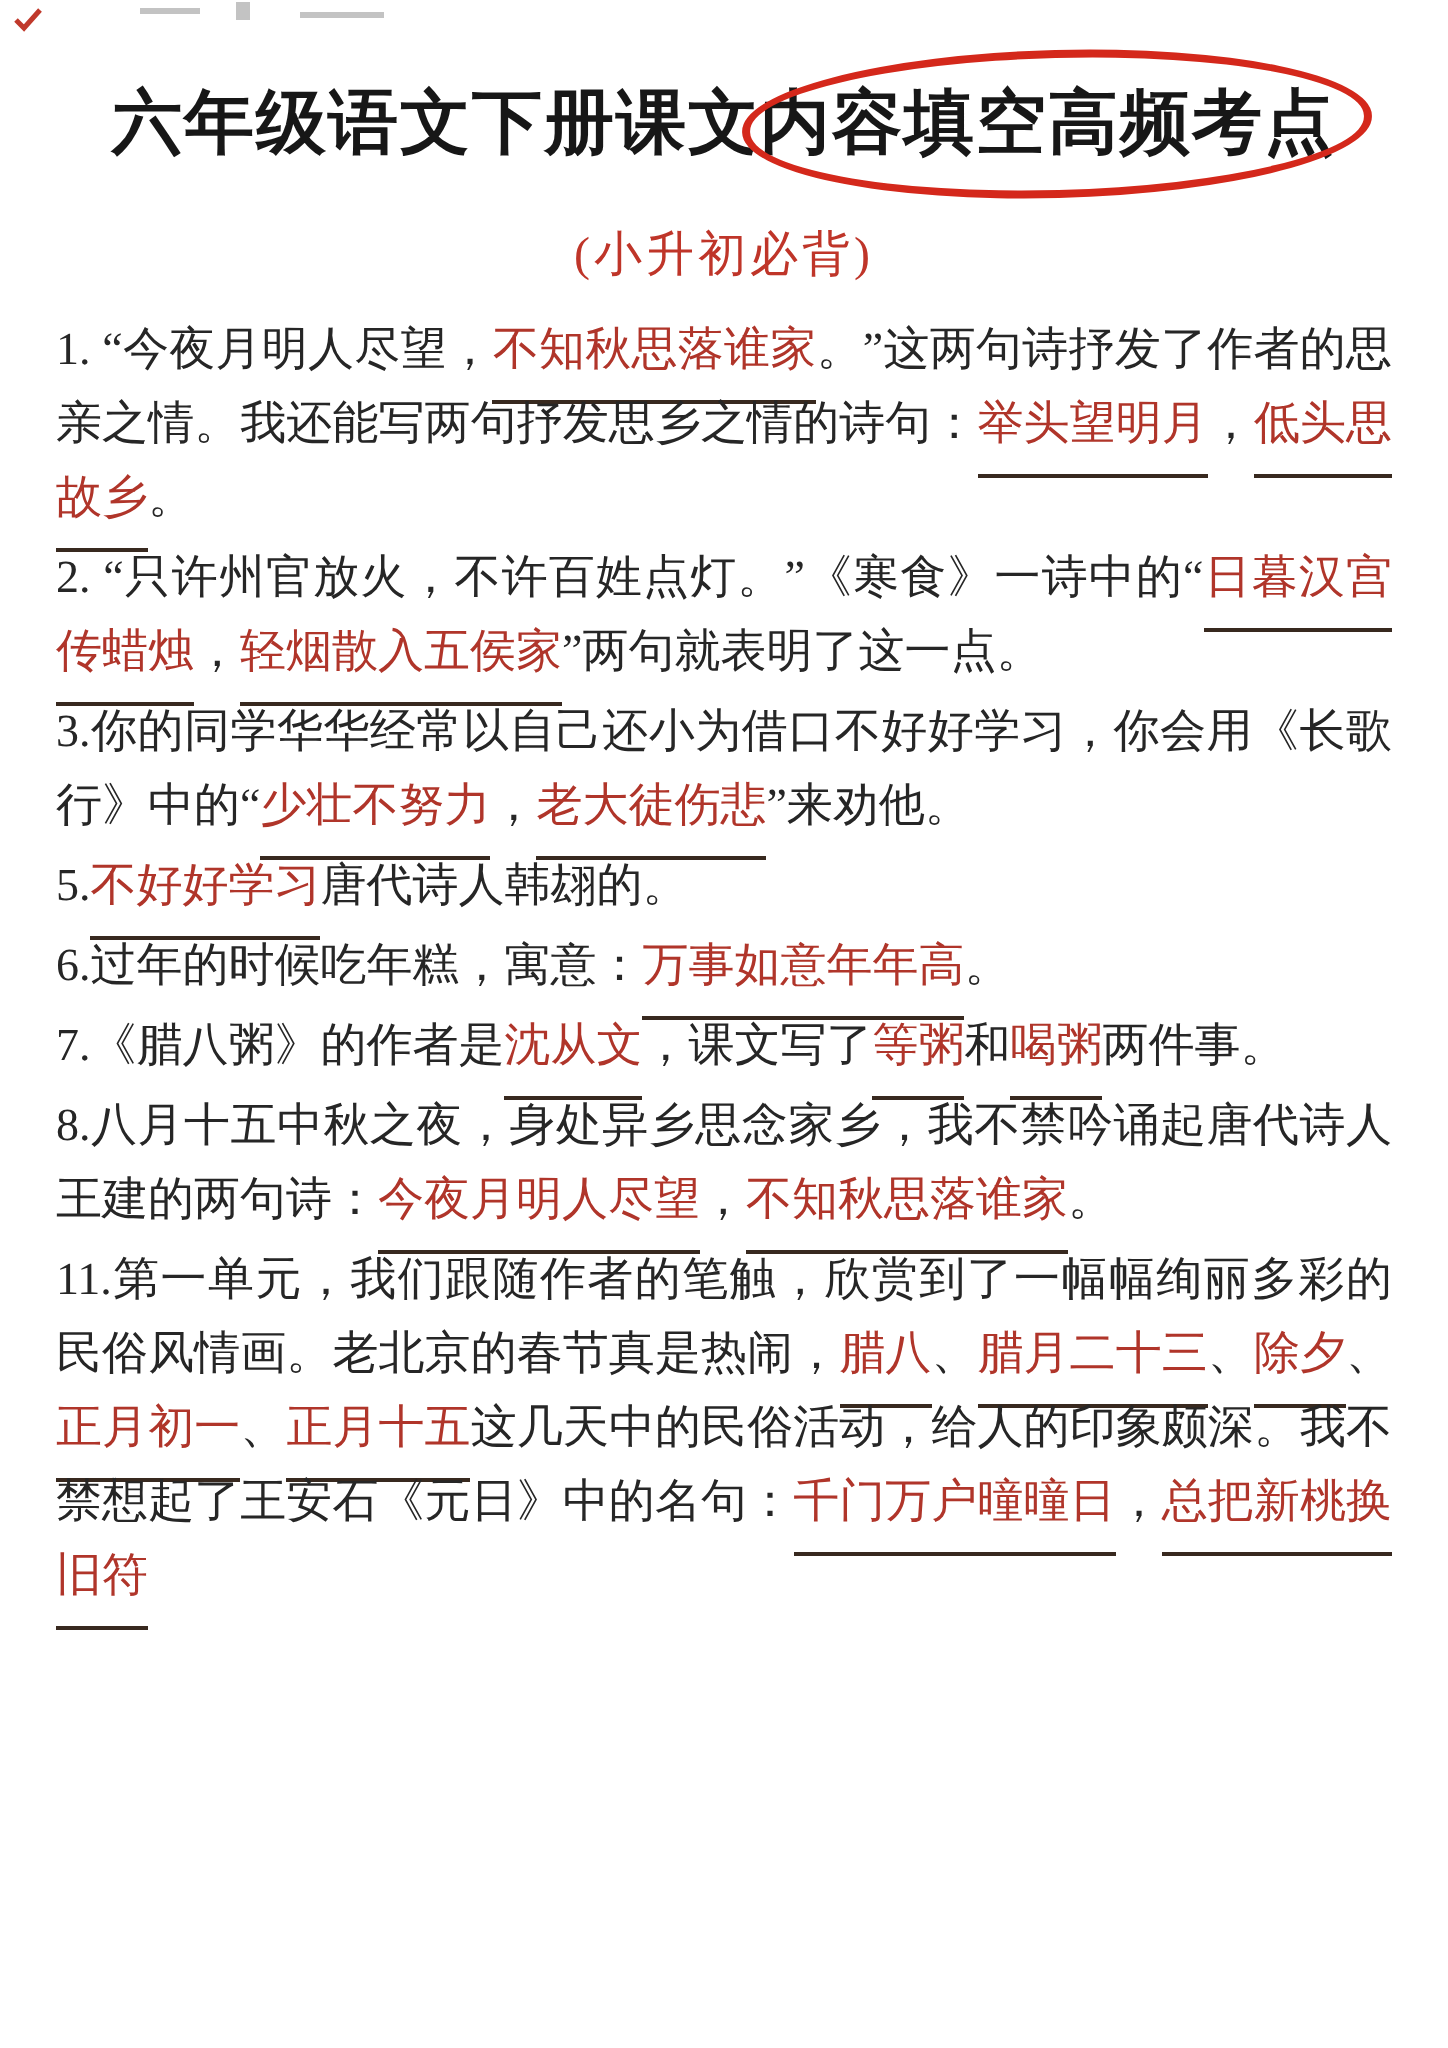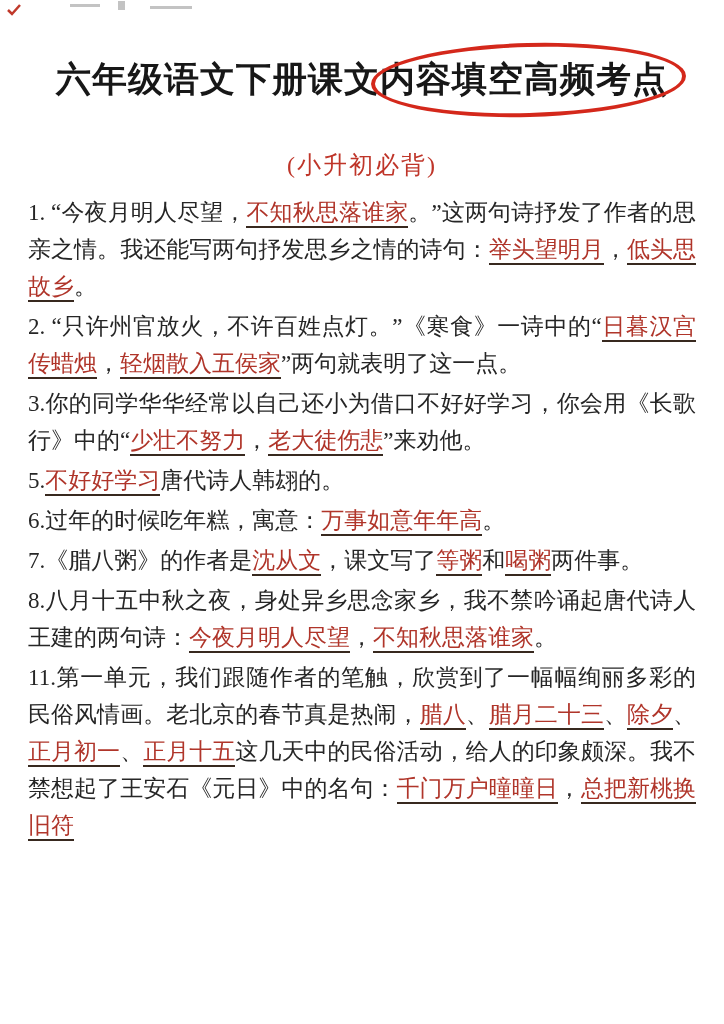--- a/index.html
+++ b/index.html
@@ -16,58 +16,58 @@
     overflow:hidden;
     font-family:"Liberation Serif","DejaVu Serif",serif;
     color:#262626;
   }
   .ghost-strokes{position:absolute;top:0;left:0;}
   .ghost-strokes i{position:absolute;background:#c3c3c3;display:block;}
   .g1{left:70px;top:4px;width:30px;height:3px;}
   .g2{left:118px;top:1px;width:7px;height:9px;}
   .g3{left:150px;top:6px;width:42px;height:3px;}
   .stray-mark{position:absolute;left:6px;top:3px;}
-  .page-header{text-align:center;padding-top:34px;}
+  .page-header{text-align:center;padding-top:16px;}
   .title{
     display:inline-block;
     font-size:35px;
     font-weight:700;
     letter-spacing:1px;
     color:#171717;
     white-space:nowrap;
     line-height:1.3;
   }
   .circled-wrap{position:relative;display:inline-block;}
   .oval{
     position:absolute;
     left:-9px;right:-18px;top:-14px;bottom:-14px;
     border:4px solid var(--title_circle,#d4281b);
     border-radius:50%;
     transform:rotate(-1.5deg);
     pointer-events:none;
   }
   .subtitle{
-    margin-top:23px;
+    margin-top:3px;
     font-size:24px;
     letter-spacing:2px;
     color:var(--subtitle_red,#bf3529);
   }
   .content{
     margin:13px 28px 0 28px;
     font-size:23px;
     line-height:37px;
     text-align:justify;
     text-justify:inter-ideograph;
   }
   .content p.item{margin:0 0 3px 0;}
   .seg{white-space:pre-wrap;}
   .red{color:var(--answer_red,#b0352a);}
   .ul{
     border-bottom:2px solid var(--underline,#38291f);
-    padding-bottom:1px;
+    padding-bottom:13px;
   }
 </style>
 </head>
 <body>
 
 <div class="page">
 
   <div class="ghost-strokes">
     <i class="g1"></i>
       <i class="g2"></i>

